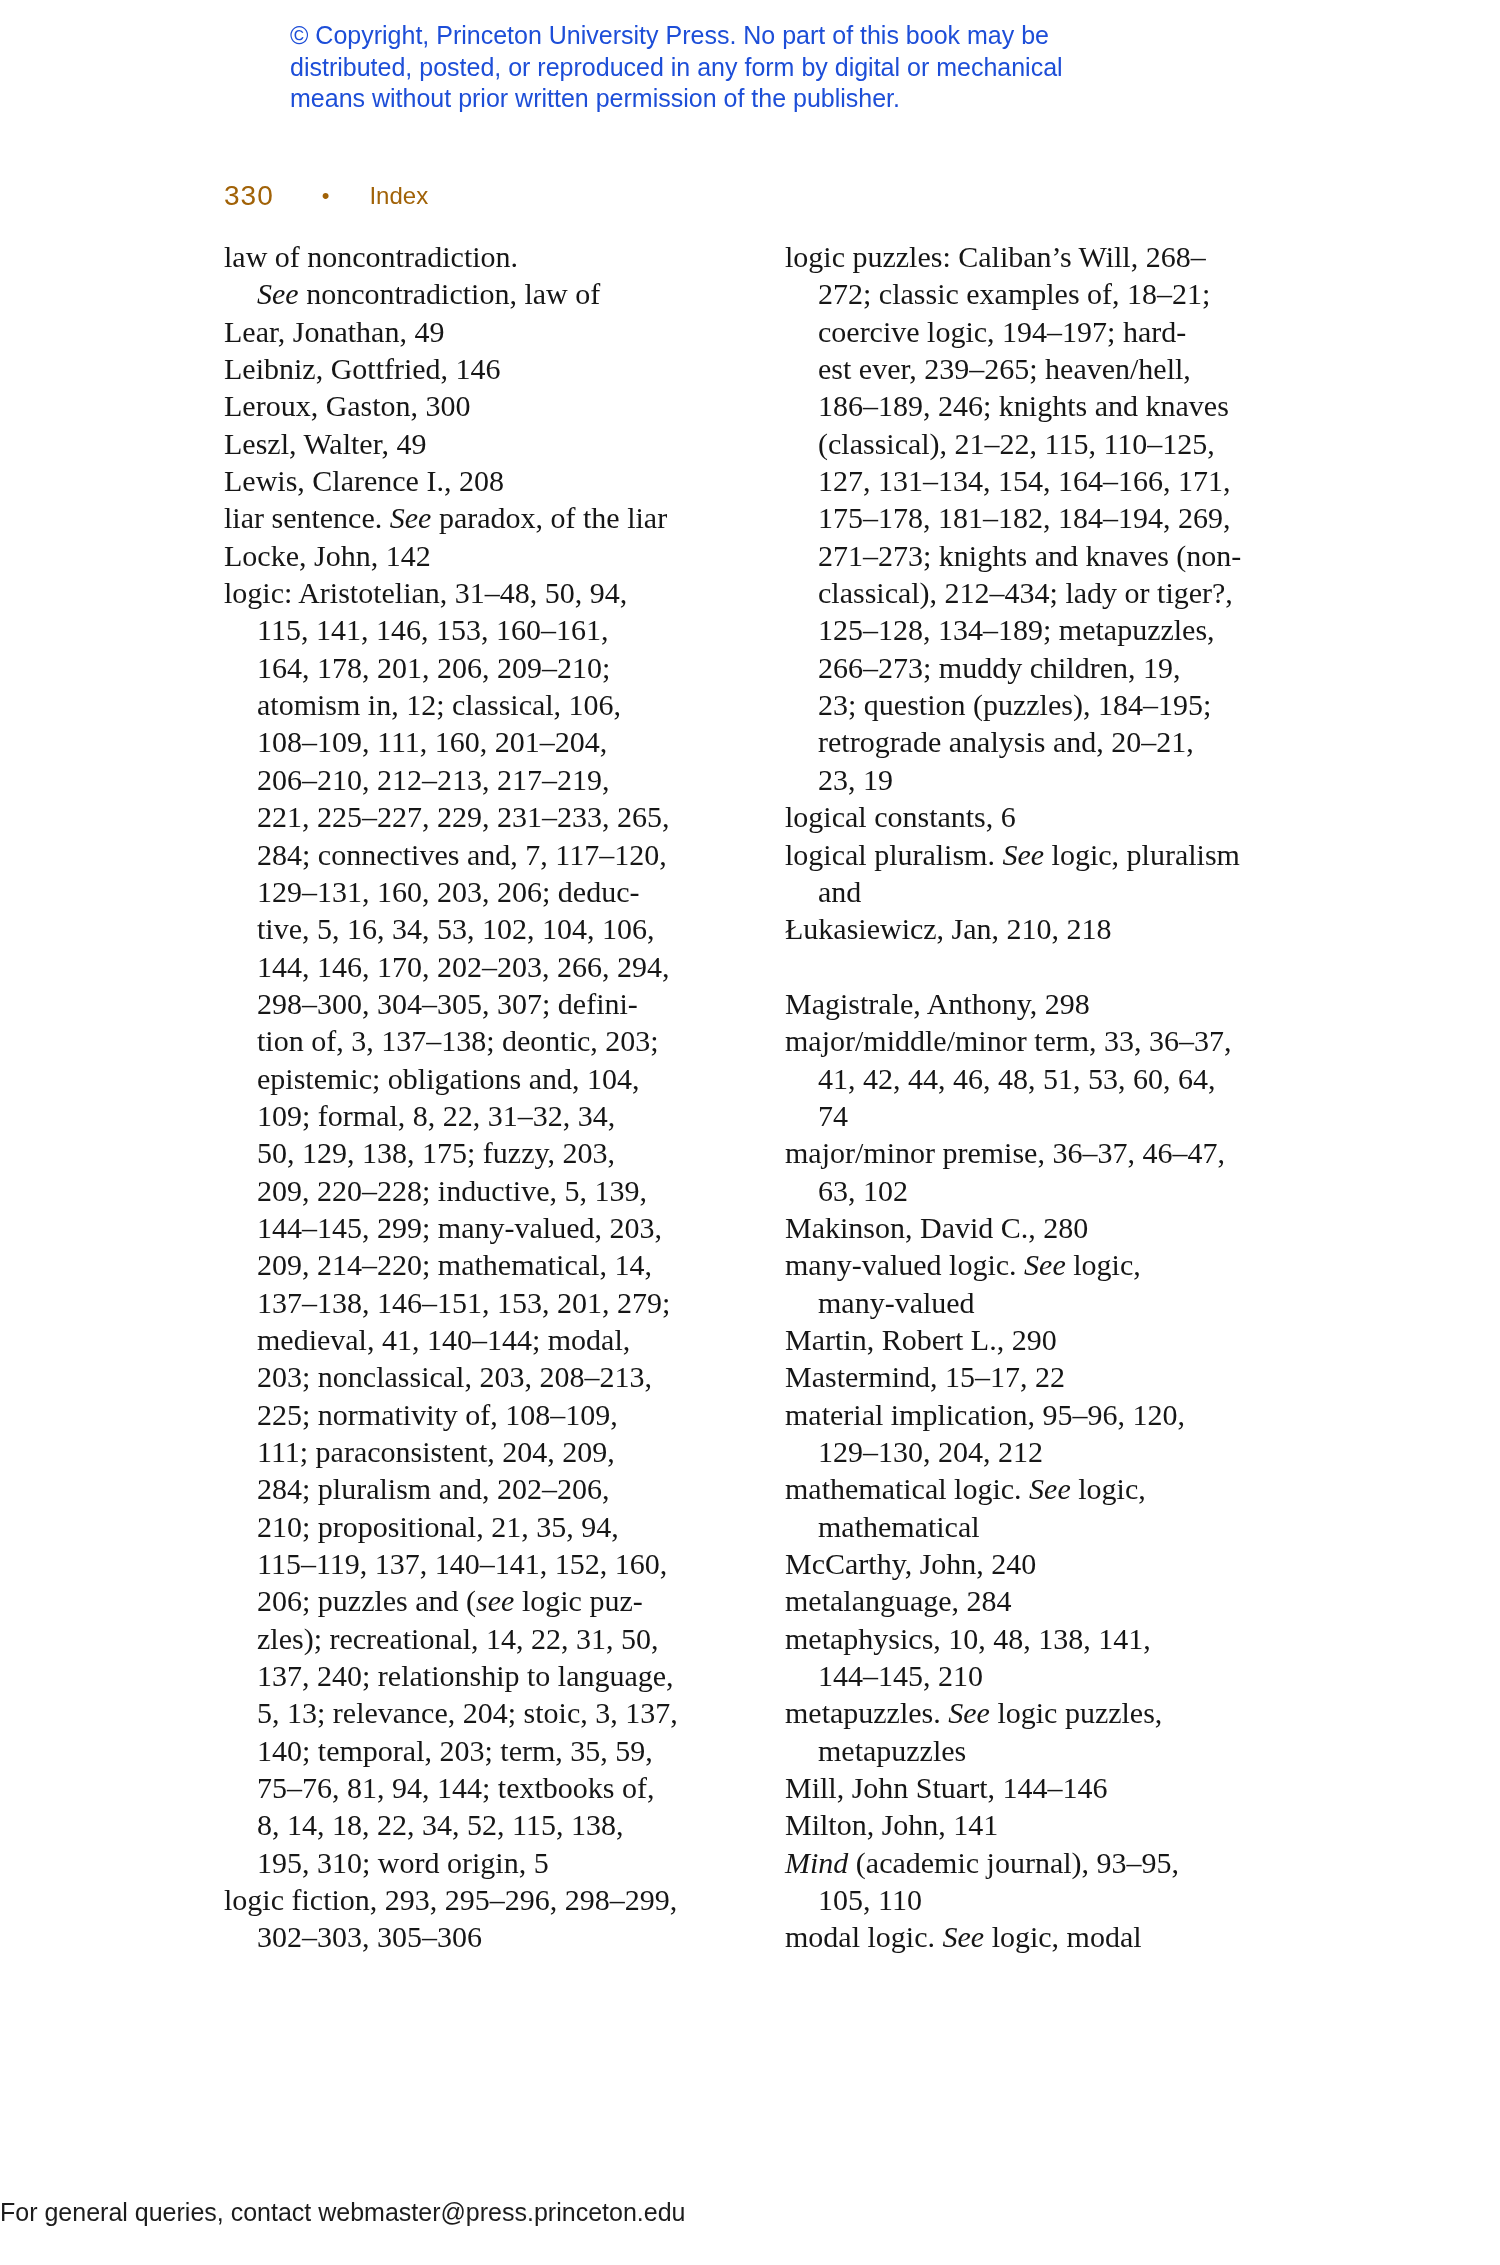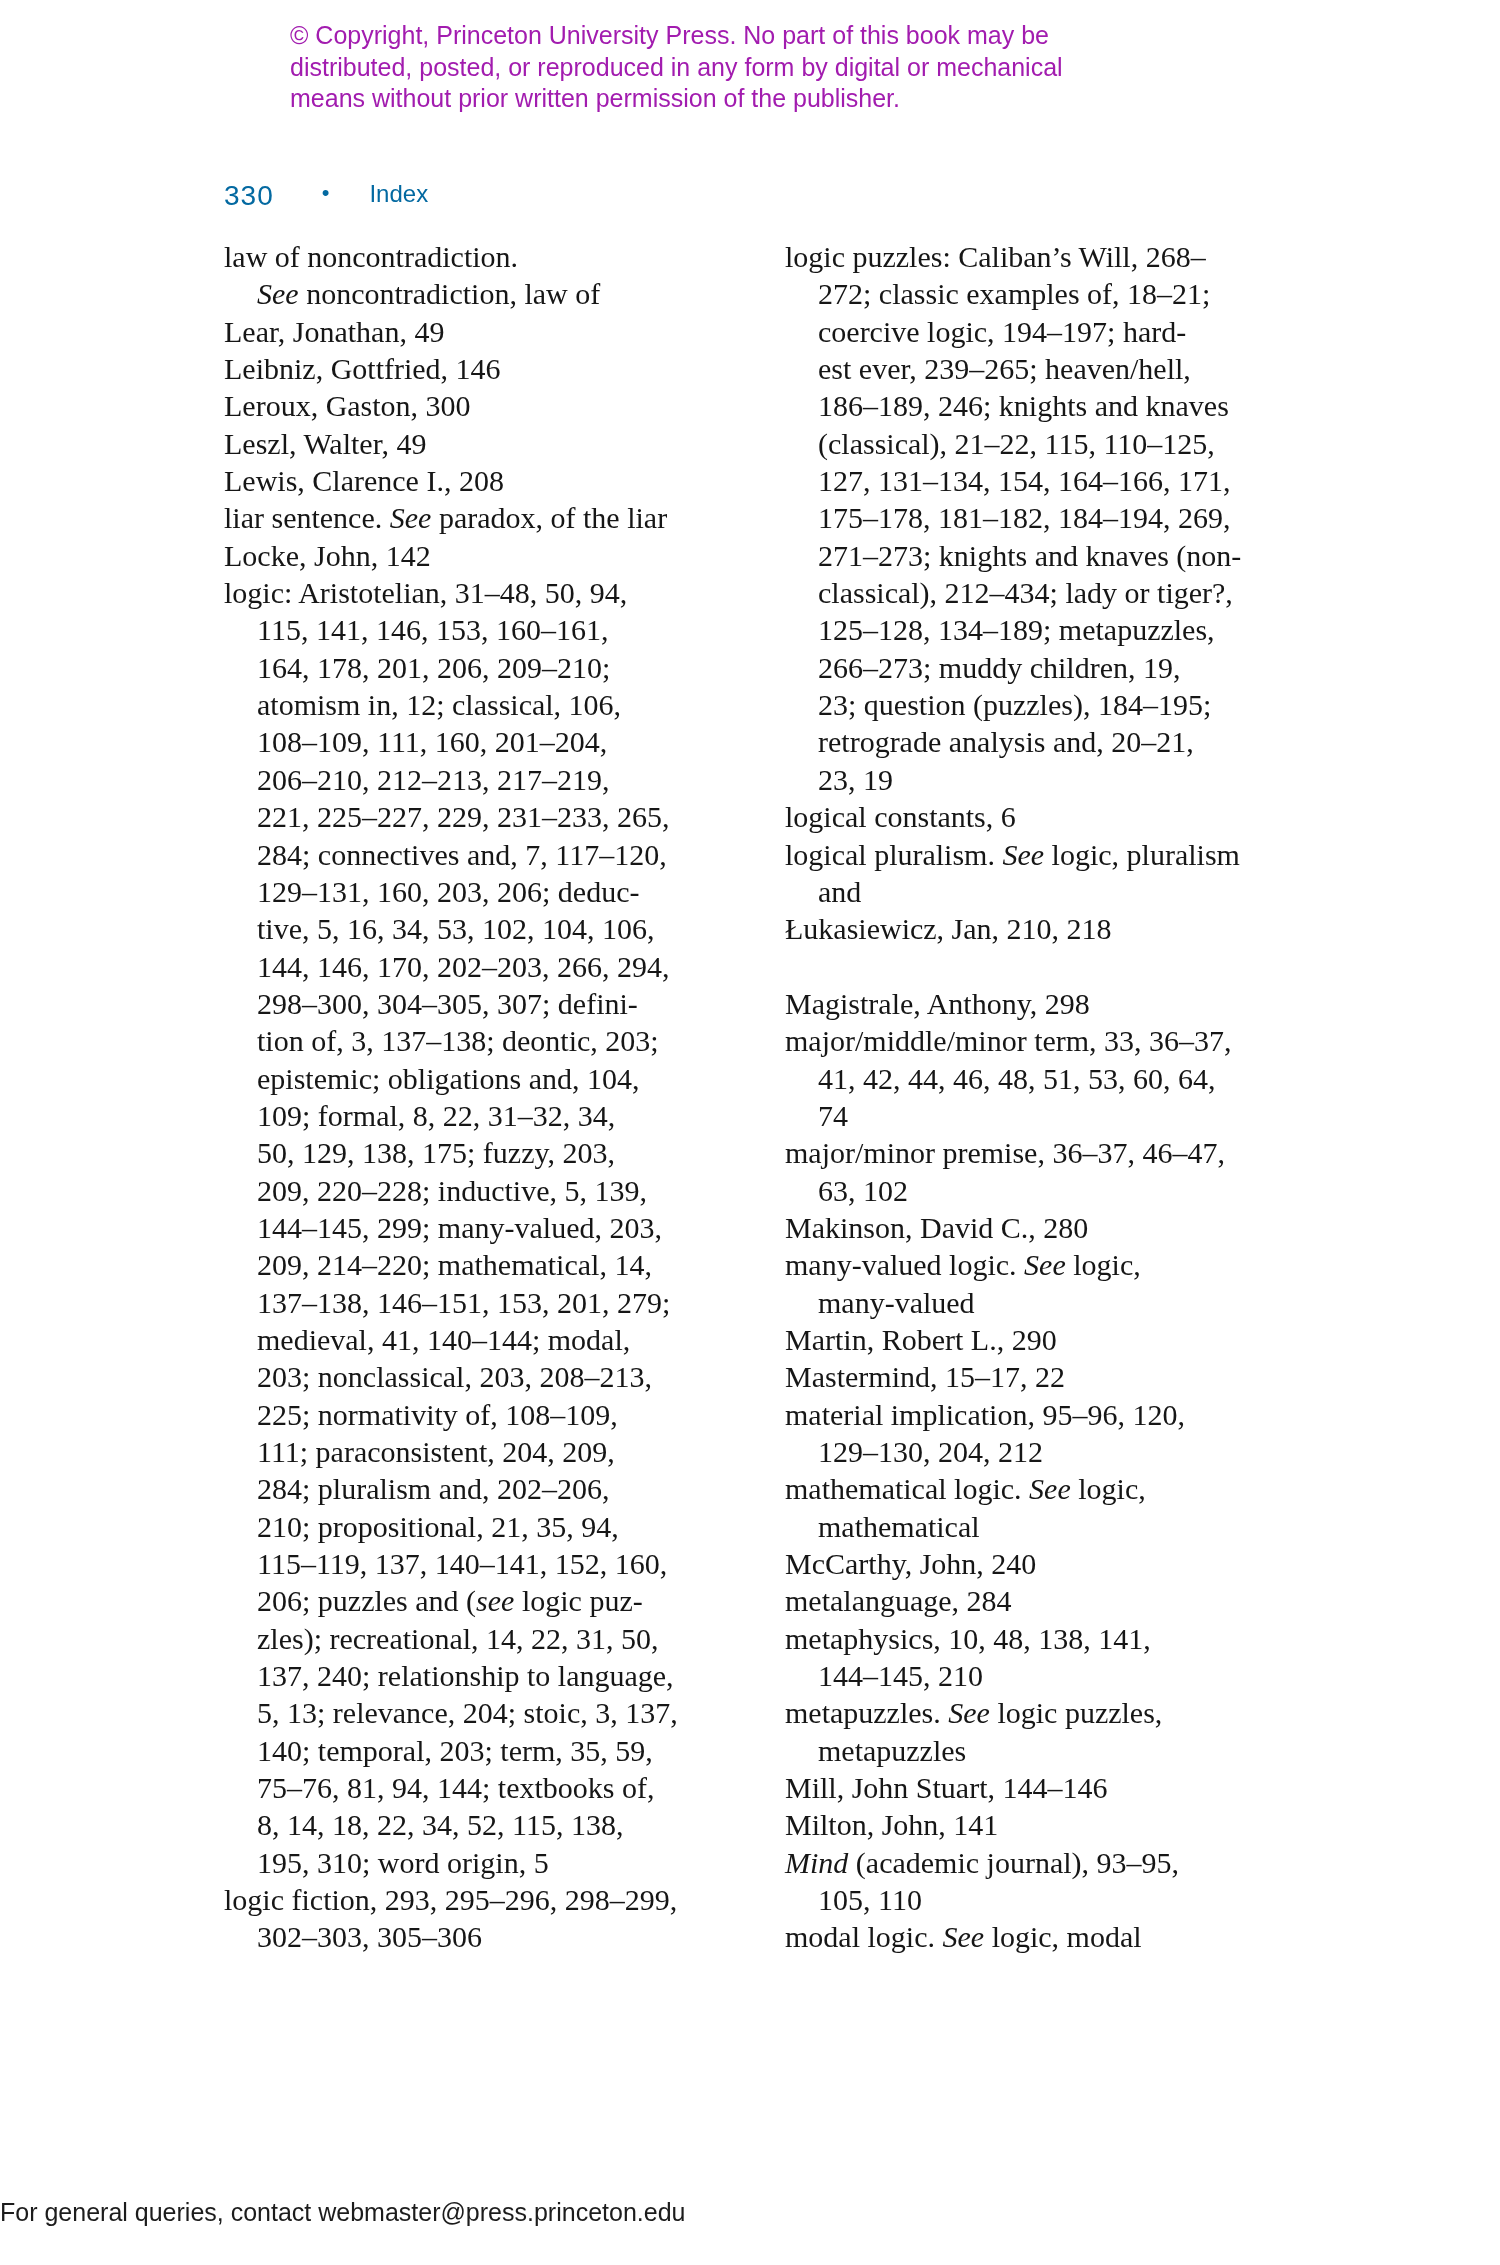--- a/index.html
+++ b/index.html
@@ -16,31 +16,31 @@
     font-family: "Liberation Serif", "DejaVu Serif", serif;
     overflow: hidden;
   }
   .copyright {
     position: absolute;
     left: 290px;
     top: 20px;
     font-family: "Liberation Sans", "DejaVu Sans", sans-serif;
     font-size: 25px;
     line-height: 31.5px;
-    color: #a21caf;
+    color: #1d4ed8;
   }
   .copyright .line { min-height: 31.5px; white-space: nowrap; }
   .page-header {
     position: absolute;
     left: 224px;
     top: 180px;
     font-family: "Liberation Sans", "DejaVu Sans", sans-serif;
-    color: #0369a1;
+    color: #a16207;
     display: flex;
-    align-items: flex-start;
+    align-items: center;
   }
   .page-header .num { font-size: 28px; letter-spacing: 1px; }
   .page-header .bullet { margin-left: 48px; font-size: 22px; }
   .page-header .section { margin-left: 40px; font-size: 24px; }
   .index-col {
     position: absolute;
     top: 238px;
     font-size: 30px;
     line-height: 37.35px;
   }

